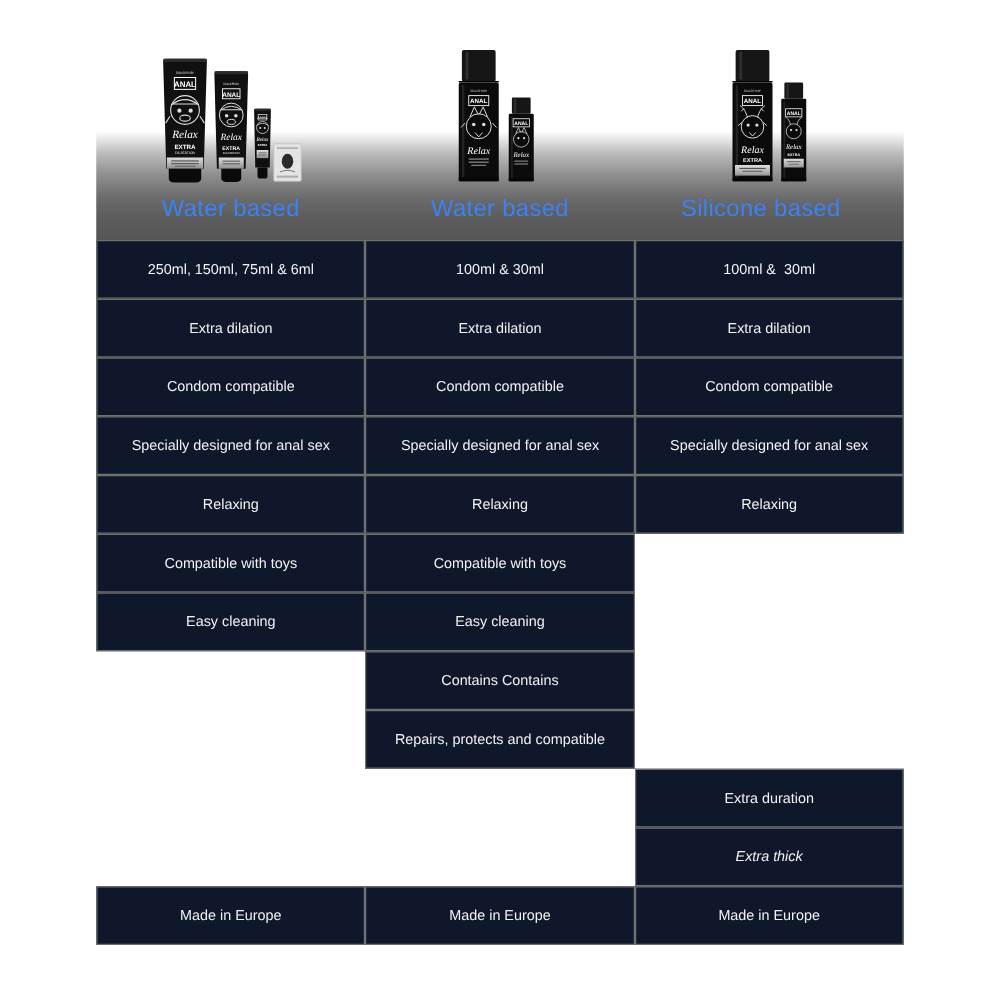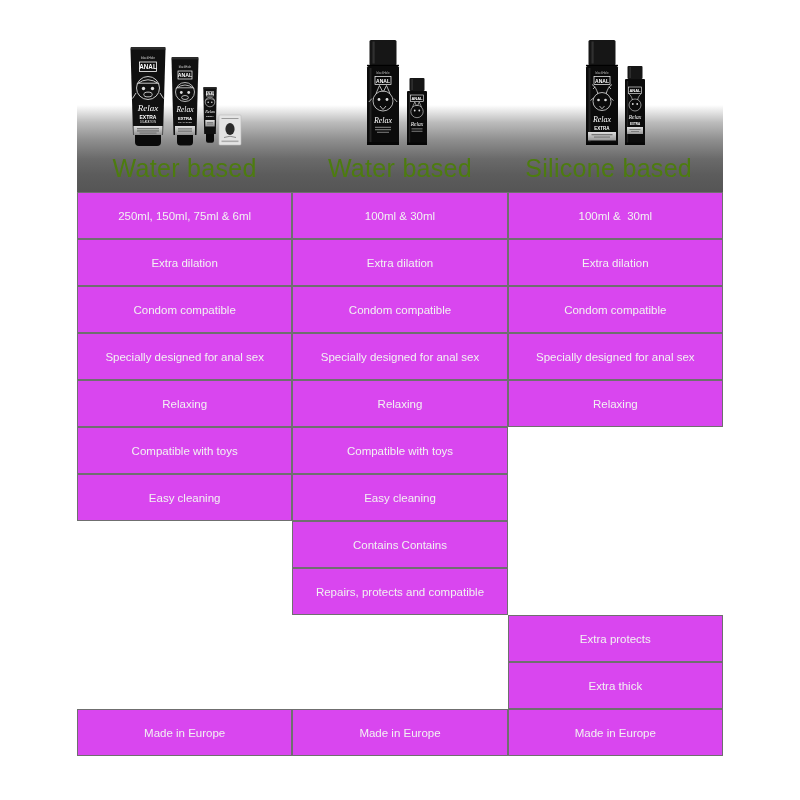--- a/index.html
+++ b/index.html
@@ -7,36 +7,36 @@
     position:relative;width:800px;height:800px;background:#ffffff;overflow:hidden;
     font-family:"Liberation Sans",sans-serif;
   }
   
   .grad-band{
     position:absolute;left:77px;top:105px;width:646px;height:87px;
     background:linear-gradient(to bottom,#ffffff 0%,#bcbcbc 20%,#8f8f8f 40%,#6a6a6a 62%,#5c5c5c 80%,#555555 100%);
   }
   .col-header{
     position:absolute;top:153px;height:30px;line-height:30px;width:215.3px;
-    text-align:center;color:#4d7c0f;font-size:25px;letter-spacing:.3px;z-index:3;
+    text-align:center;color:#3b82f6;font-size:19px;letter-spacing:.3px;z-index:3;
   }
   .col-header.c1{left:77px;}
   .col-header.c2{left:292.3px;}
   .col-header.c3{left:501px;}
   .products{position:absolute;z-index:2;}
   .prod-c1{left:125px;top:42px;}
   .prod-c2{left:363px;top:38px;}
   .prod-c3{left:582px;top:38px;}
   
   .table{
     position:absolute;left:77px;top:192px;width:646px;z-index:1;
     display:grid;grid-template-columns:repeat(3,1fr);grid-template-rows:repeat(12,47px);
   }
   .cell{
-    background:#d946ef;border:1px solid #6f6f6f;
+    background:#0f172a;border:1px solid #6f6f6f;
     display:flex;align-items:center;justify-content:center;
     color:#f2f2f2;font-size:11.5px;white-space:pre;overflow:hidden;
   }
   svg text{font-family:"Liberation Sans",sans-serif;}
   svg text.script{font-family:"Liberation Serif",serif;font-style:italic;}
 </style>
 </head>
 <body>
 
 <div class="canvas">
@@ -251,20 +251,20 @@
       <div class="cell" style="grid-area: 4 / 3;">Specially designed for anal sex</div>
       <div class="cell" style="grid-area: 5 / 1;">Relaxing</div>
       <div class="cell" style="grid-area: 5 / 2;">Relaxing</div>
       <div class="cell" style="grid-area: 5 / 3;">Relaxing</div>
       <div class="cell" style="grid-area: 6 / 1;">Compatible with toys</div>
       <div class="cell" style="grid-area: 6 / 2;">Compatible with toys</div>
       <div class="cell" style="grid-area: 7 / 1;">Easy cleaning</div>
       <div class="cell" style="grid-area: 7 / 2;">Easy cleaning</div>
       <div class="cell" style="grid-area: 8 / 2;">Contains Contains</div>
       <div class="cell" style="grid-area: 9 / 2;">Repairs, protects and compatible</div>
-      <div class="cell" style="grid-area: 10 / 3;">Extra protects</div>
-      <div class="cell" style="grid-area: 11 / 3;">Extra thick</div>
+      <div class="cell" style="grid-area: 10 / 3;">Extra duration</div>
+      <div class="cell" style="grid-area: 11 / 3; font-style: italic;">Extra thick</div>
       <div class="cell" style="grid-area: 12 / 1;">Made in Europe</div>
       <div class="cell" style="grid-area: 12 / 2;">Made in Europe</div>
       <div class="cell" style="grid-area: 12 / 3;">Made in Europe</div>
     </div>
 
 </div>
 
 </body></html>

